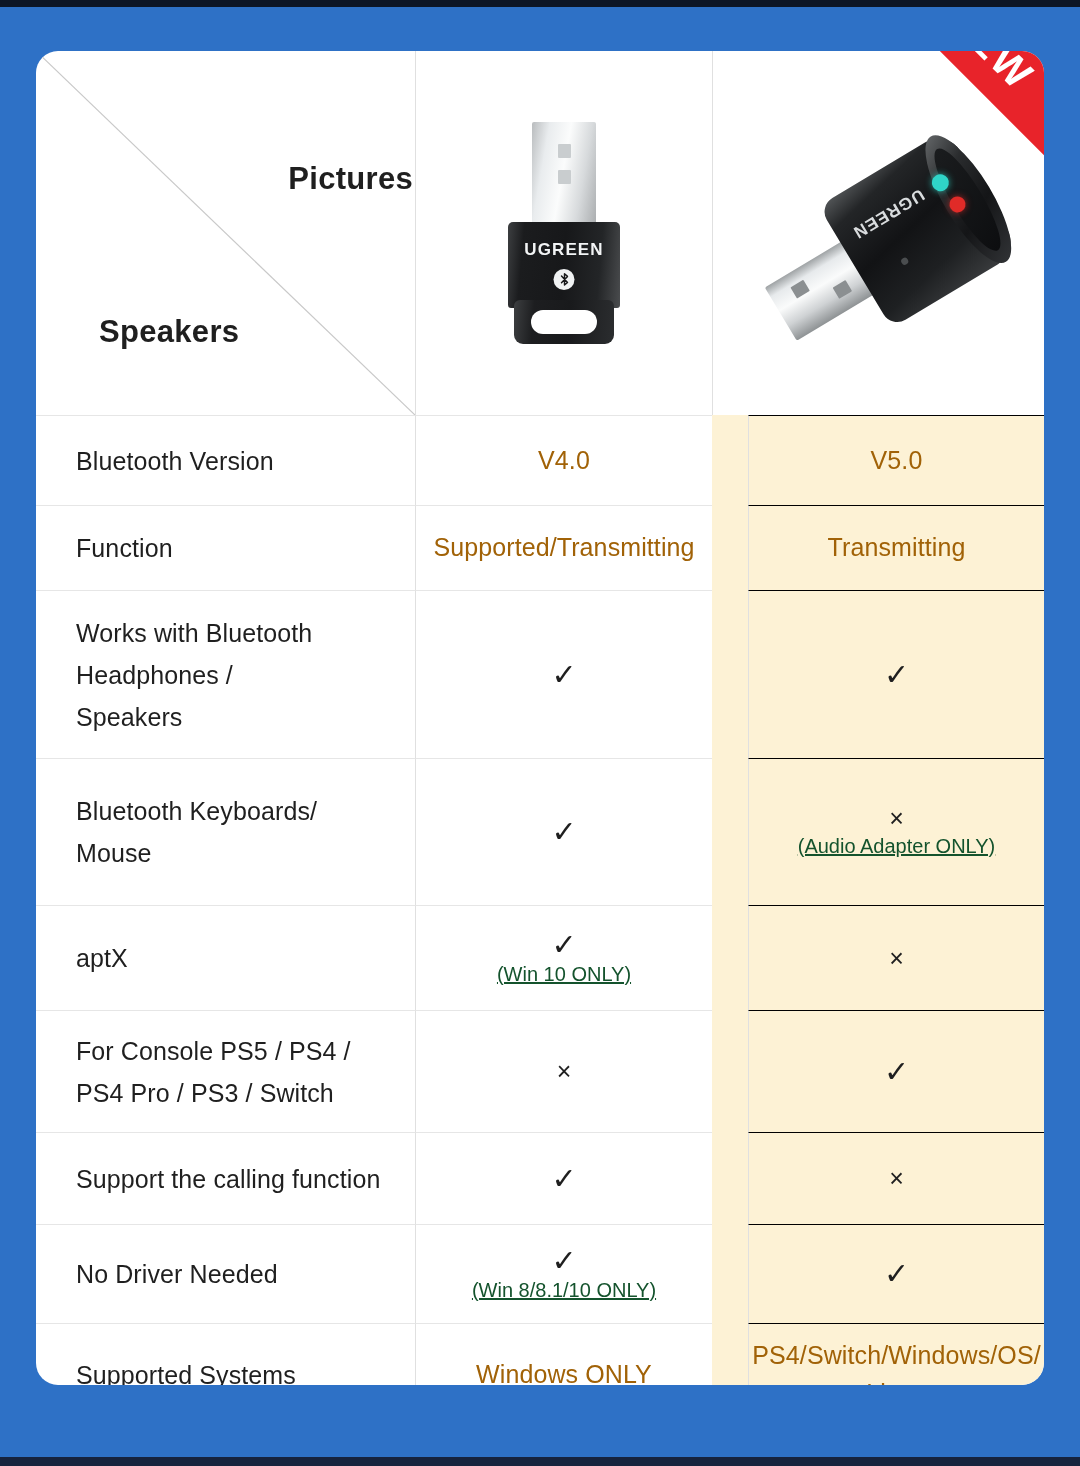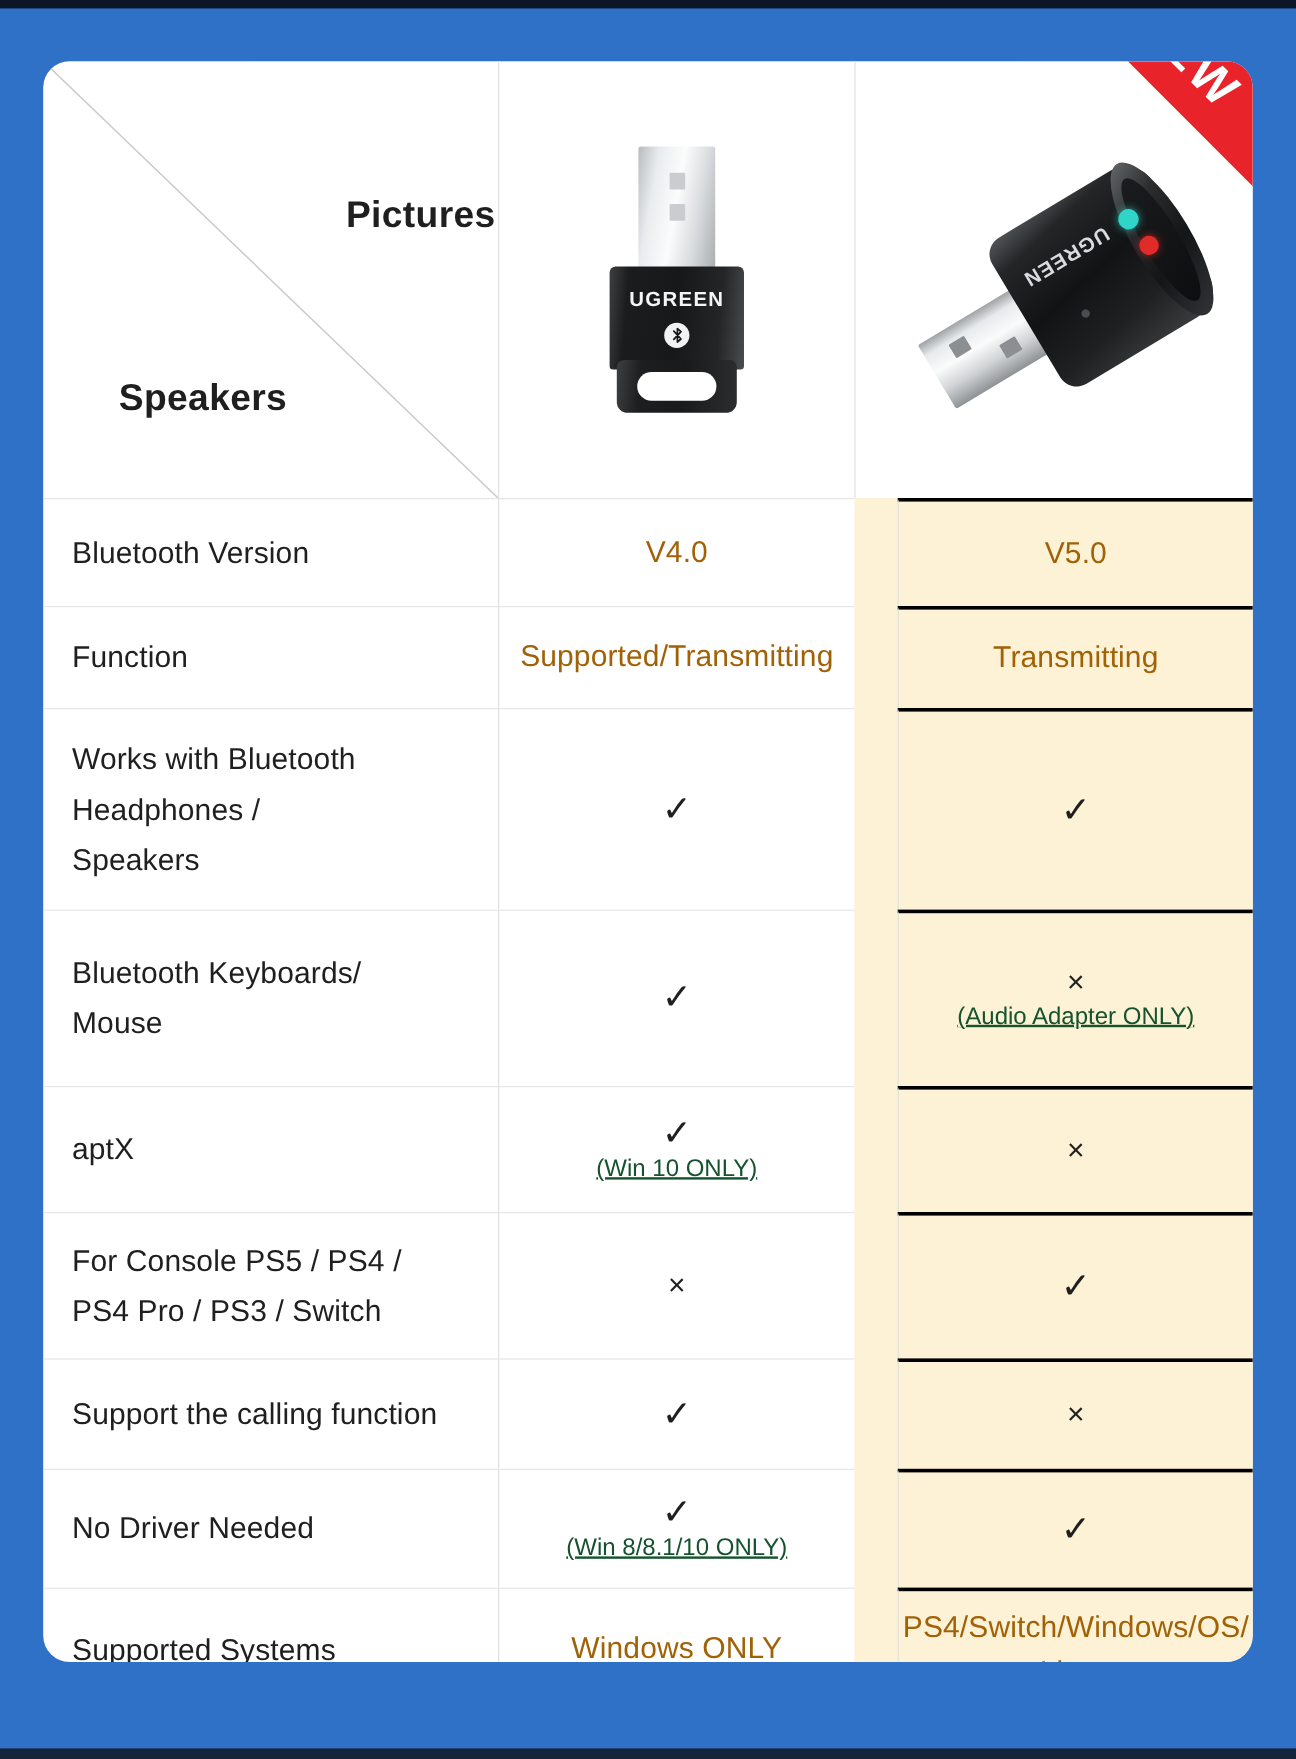--- a/index.html
+++ b/index.html
@@ -74,35 +74,35 @@
   }
 
   .cell {
     position: relative;
     display: flex;
     align-items: center;
     z-index: 2;
   }
 
   .cell.feature {
-    padding-left: 24px;
+    padding-left: 40px;
     padding-right: 14px;
   }
 
   .cell.val {
     justify-content: center;
     text-align: center;
     flex-direction: column;
     padding: 0 12px;
   }
 
   
   .b-top { border-top: 1px solid #e6e6e6; }
   .b-left { border-left: 1px solid #e0e0e0; }
-  .b-top-hl { border-top: 3px solid #000000; margin-left: 36px; }
+  .b-top-hl { border-top: 1px solid #000000; margin-left: 36px; }
 
   .feature-text {
     font-size: 25px;
     color: #1f1f1f;
     line-height: 1.68;
     letter-spacing: 0.1px;
     font-weight: 400;
   }
 
   .val-text {

